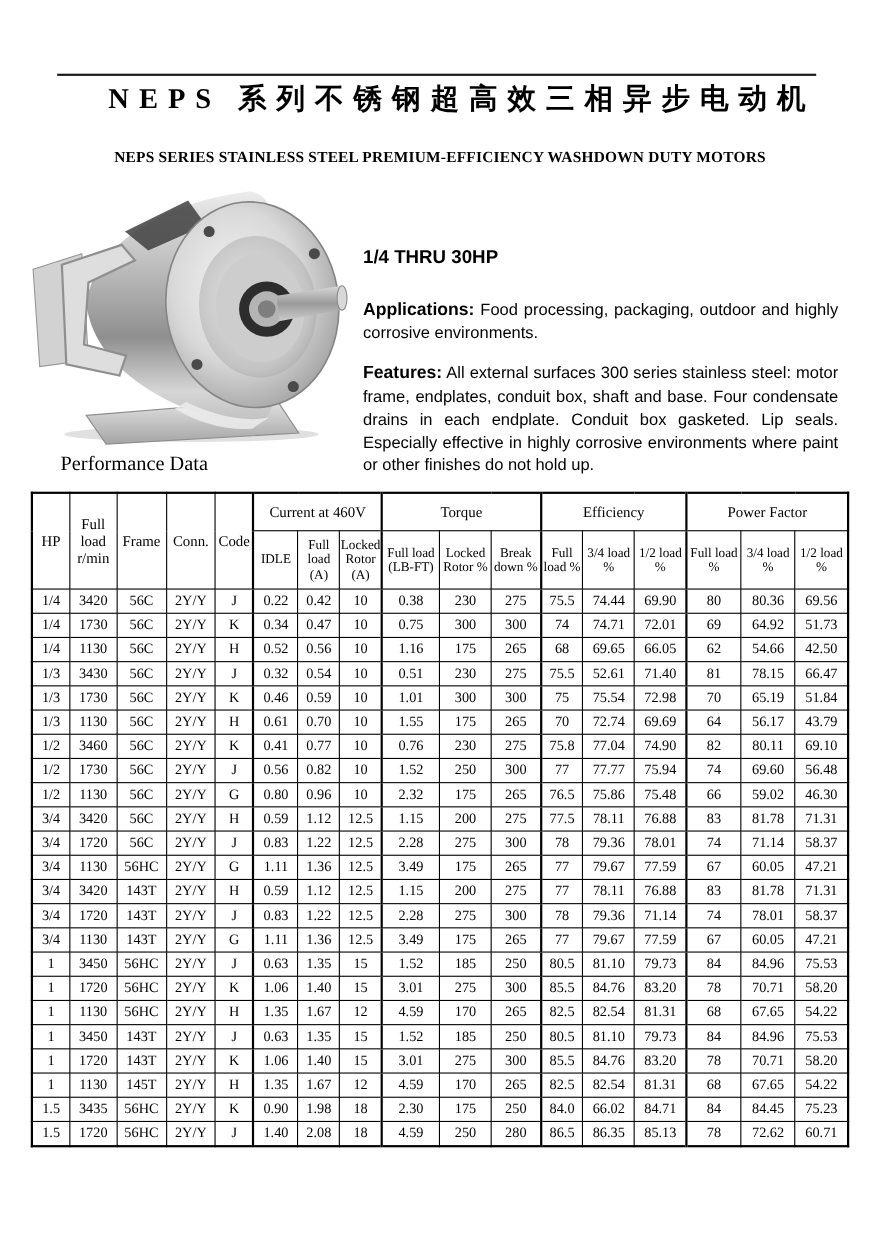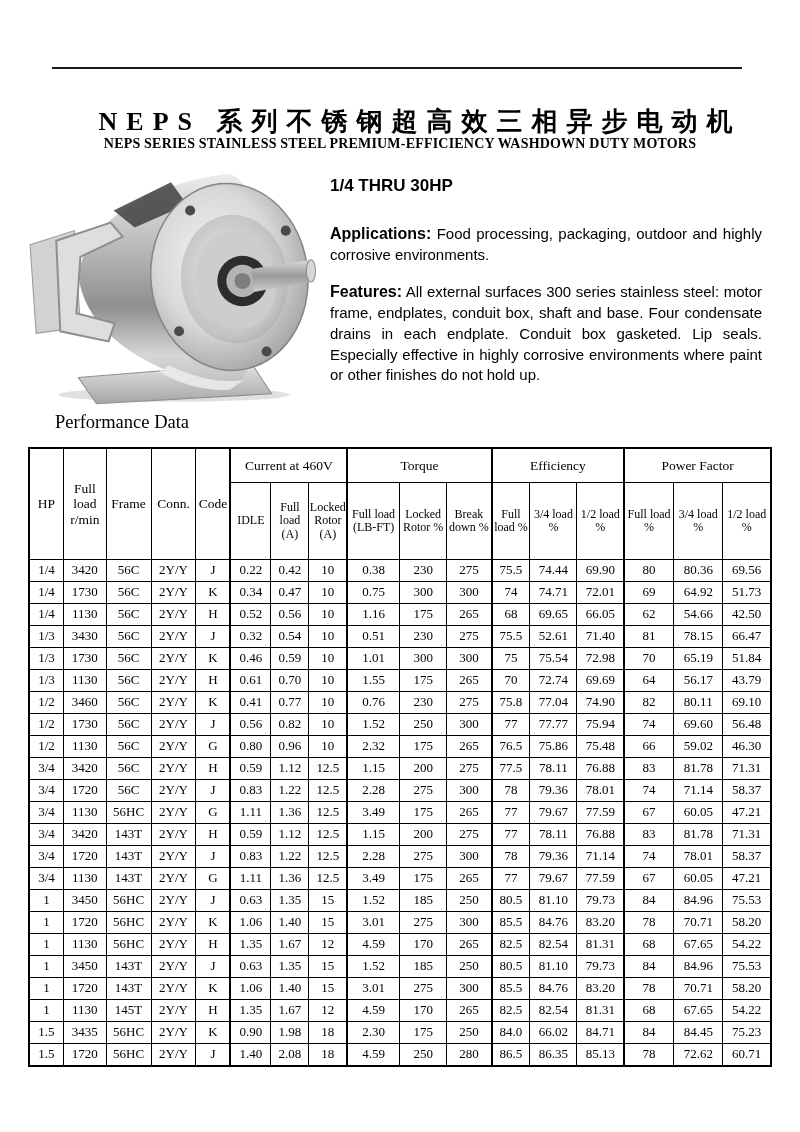--- a/index.html
+++ b/index.html
@@ -1,42 +1,42 @@
 <!DOCTYPE html>
 <html><head>
 <meta charset="utf-8">
 <style>
   html,body{margin:0;padding:0;background:#ffffff;}
   body{width:800px;height:1132px;position:relative;font-family:"Liberation Serif",serif;color:#000;}
 
   .toprule{position:absolute;left:52px;top:67px;width:690px;height:0;border-top:2px solid #1a1a1a;}
 
-  .title-cn{position:absolute;left:70px;right:30px;top:104px;text-align:center;
+  .title-cn{position:absolute;left:70px;right:30px;top:72px;text-align:center;
     font-size:26px;font-weight:bold;letter-spacing:9px;font-family:"Liberation Serif",serif;white-space:nowrap;}
   .title-en{position:absolute;left:0;right:0;top:136px;text-align:center;
     font-size:14px;font-weight:bold;font-family:"Liberation Serif",serif;letter-spacing:0.2px;}
 
   .photo{position:absolute;left:18px;top:163px;width:302px;height:244px;}
 
   .right-col{position:absolute;left:330px;top:176px;width:432px;font-family:"Liberation Sans",sans-serif;}
-  .spec-row{display:flex;gap:66px;font-size:17px;font-weight:bold;line-height:1.2;}
+  .spec-row{display:flex;gap:66px;font-size:17px;font-weight:bold;line-height:1.2;margin-top:48px;}
   .spec-line2{font-size:17px;font-weight:bold;margin-top:14px;line-height:1.2;}
   .para{font-size:15px;line-height:1.38;text-align:justify;}
   .para.apps{margin-top:27px;}
   .para.feat{margin-top:15px;}
   .para b{font-size:16px;}
 
   .perf-heading{position:absolute;left:55px;top:412px;font-size:18.5px;font-family:"Liberation Serif",serif;}
 
   .tblwrap{position:absolute;left:28px;top:447px;}
   table.perf{border-collapse:collapse;table-layout:fixed;width:744px;border:2px solid #000;}
   table.perf th,table.perf td{border:1px solid #000;text-align:center;vertical-align:middle;
     padding:0;font-weight:normal;font-size:13px;line-height:1.12;font-family:"Liberation Serif",serif;overflow:hidden;}
   table.perf thead tr.grp th{height:33px;font-size:13.5px;}
-  table.perf thead tr.sub th{height:52px;font-size:12px;padding:12px 0;}
+  table.perf thead tr.sub th{height:52px;font-size:12px;padding:0 0;}
   table.perf thead th.span2{font-size:13px;}
   table.perf tbody td{height:21px;}
   table.perf .gb{border-left:2px solid #000;}
   table.perf th.brk{word-break:break-all;}
 </style>
 </head>
 <body>
 
 <div class="toprule"></div>
 

